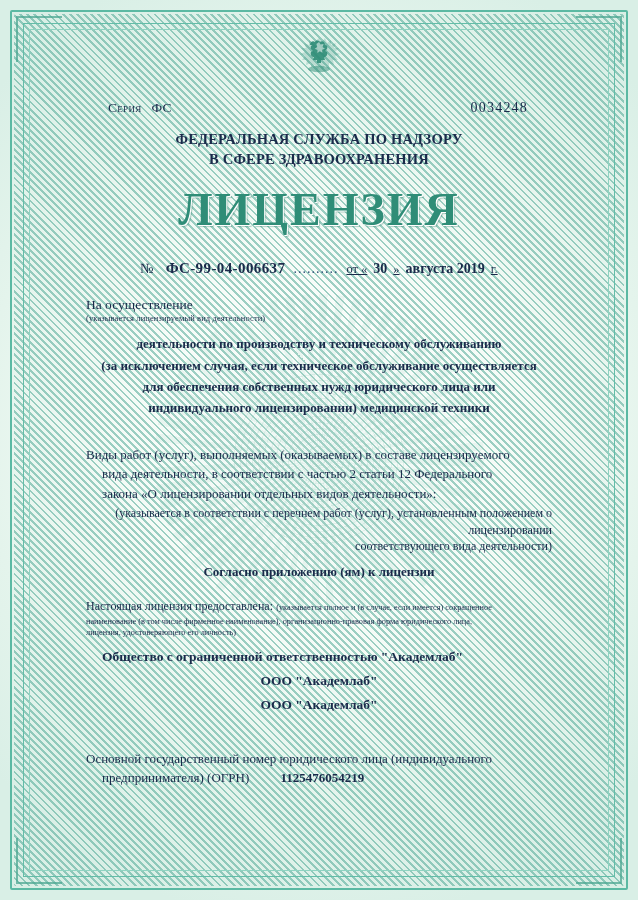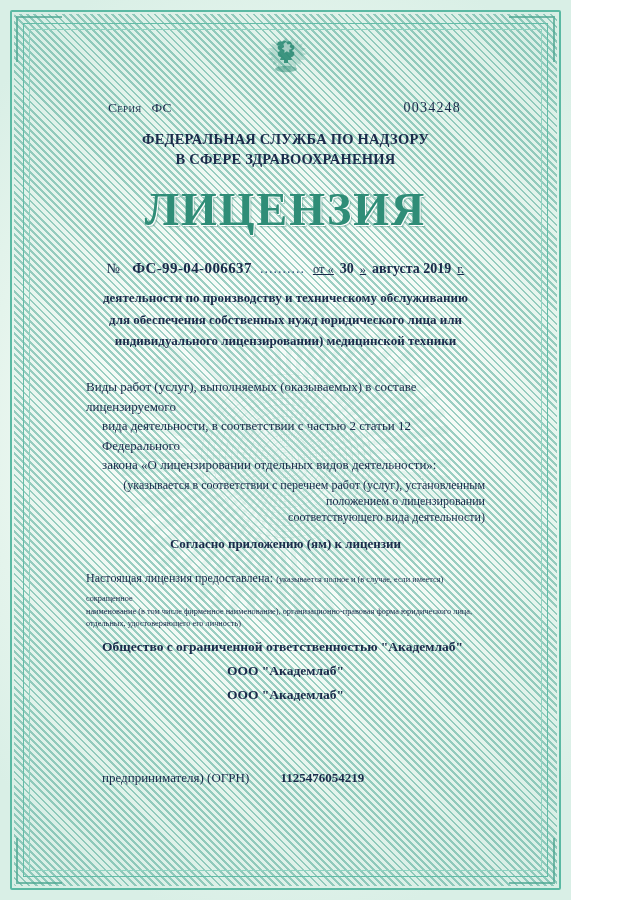--- a/index.html
+++ b/index.html
@@ -8,21 +8,21 @@
     background: #ffffff;
   }
   body {
     width: 638px; height: 900px;
     font-family: "Liberation Serif", serif;
     color: #1a2a4a;
     overflow: hidden;
   }
   .page {
     position: relative;
-    width: 571px; height: 900px;
+    width: 638px; height: 900px;
     background:
       radial-gradient(ellipse 70% 55% at 50% 48%, #ffffff 0%, #f4fbf6 45%, #e4f4ec 75%, #d9efe6 100%),
       linear-gradient(180deg, #e7f6ef 0%, #eef9f3 50%, #e3f3ea 100%);
   }
   
   .frame-outer {
     position: absolute;
     left: 10px; top: 10px; right: 10px; bottom: 10px;
     border: 2px solid #5bb9a3;
     border-radius: 2px;
@@ -265,51 +265,57 @@
       <span class="hash">№</span>
       <span class="docnum">ФС-99-04-006637</span>
       <span class="dots">..........</span>
       <span class="small">от «</span>
       <span class="bold">30</span>
       <span class="small">»</span>
       <span class="bold">августа 2019</span>
       <span class="small">г.</span>
     </div>
 
+    <div class="sect">
+      <div class="sect-label">На осуществление</div>
+      <div class="hint">(указывается лицензируемый вид деятельности)</div>
+    </div>
 
     <div class="activity">
       <div>деятельности по производству и техническому обслуживанию</div>
+      <div>(за исключением случая, если техническое обслуживание осуществляется</div>
       <div>для обеспечения собственных нужд юридического лица или</div>
       <div>индивидуального лицензировании) медицинской техники</div>
     </div>
 
     <div class="works">
       <div class="l1">Виды работ (услуг), выполняемых (оказываемых) в составе лицензируемого</div>
       <div class="l2">вида деятельности, в соответствии с частью 2 статьи 12 Федерального</div>
       <div class="l3">закона «О лицензировании отдельных видов деятельности»:</div>
       <div class="works-hint">
         <div>(указывается в соответствии с перечнем работ (услуг), установленным положением о лицензировании</div>
         <div>соответствующего вида деятельности)</div>
       </div>
       <div class="appendix">Согласно приложению (ям) к лицензии</div>
     </div>
 
     <div class="granted">
       <span class="lead">Настоящая лицензия предоставлена:</span>
       <span class="granted-hint">(указывается полное и (в случае, если имеется) сокращенное</span>
       <div class="granted-hint">наименование (в том числе фирменное наименование), организационно-правовая форма юридического лица,</div>
-      <div class="granted-hint">отдельных, удостоверяющего его личность)</div>
+      <div class="granted-hint">лицензия, удостоверяющего его личность)</div>
     </div>
 
     <div class="orgname">Общество с ограниченной ответственностью "Академлаб"</div>
     <div class="orgshort">ООО "Академлаб"</div>
     <div class="orgshort second">ООО "Академлаб"</div>
 
     <div class="bottom">
       <div class="ogrn-row">
+        <div>Основной государственный номер юридического лица  (индивидуального</div>
         <div class="indent">
           <span>предпринимателя) (ОГРН)</span>
           <span class="val">1125476054219</span>
         </div>
       </div>
     </div>
 
   </div>
 </div>
 

